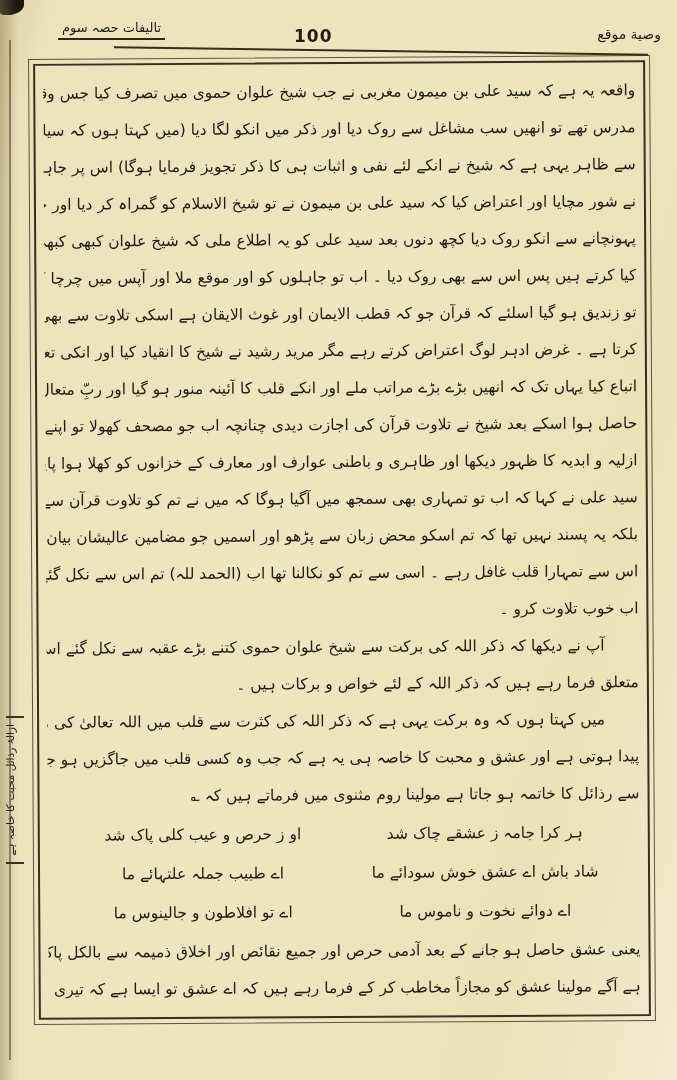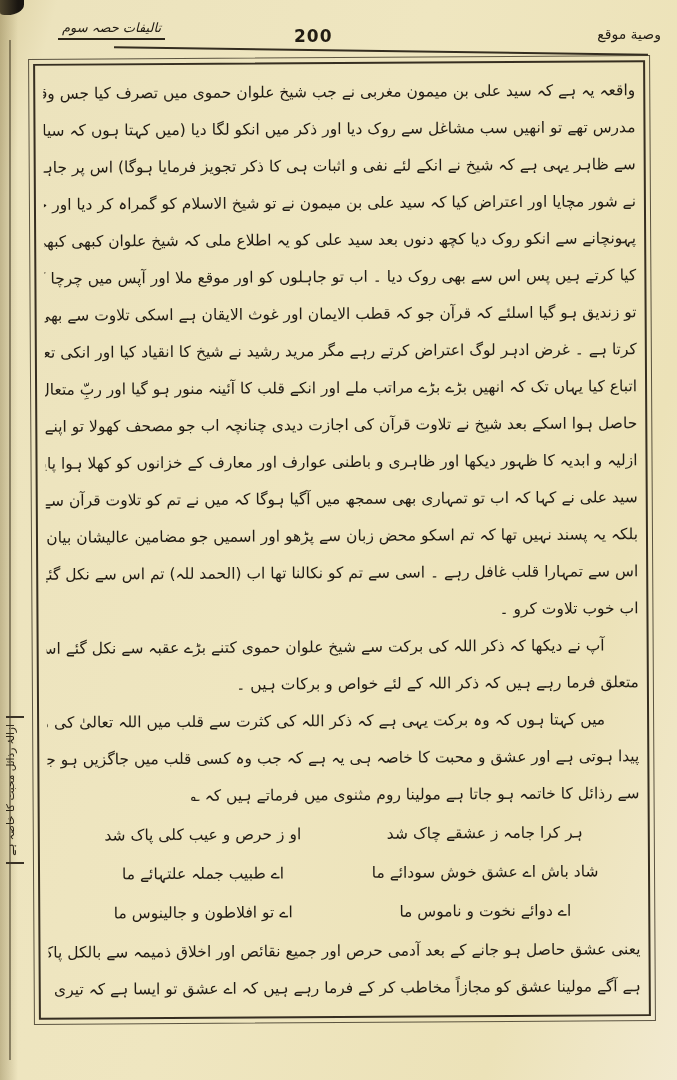--- a/index.html
+++ b/index.html
@@ -12,21 +12,21 @@
     color:#221c13;
     overflow:hidden;
   }
   
   .corner-blotch{position:absolute;left:0;top:0;width:24px;height:15px;background:#191510;border-radius:0 0 70% 18%;}
   .gutter{position:absolute;left:0;top:0;width:18px;height:100%;
           background:linear-gradient(to right,rgba(140,125,80,.45),rgba(140,125,80,0));}
   .gutter-line{position:absolute;left:9px;top:40px;width:2px;height:1020px;background:rgba(70,60,38,.55);}
   
   .series{position:absolute;left:58px;top:20px;font-size:13px;direction:rtl;
-          border-bottom:2px solid #2c2519;padding:0 4px 3px;font-style:italic;}
+          border-bottom:2px solid #2c2519;padding:0 4px 3px;}
   .pagenum{position:absolute;left:294px;top:26px;font-size:17px;font-weight:bold;letter-spacing:1px;}
   .runtitle{position:absolute;right:16px;top:26px;font-size:14px;direction:rtl;}
   .header-rule{position:absolute;left:114px;top:50px;width:534px;height:2px;background:#342d20;transform:rotate(0.8deg);}
   
   .margin-tick{position:absolute;left:6px;top:716px;width:18px;height:2px;background:#3a3226;}
   .margin-tick2{position:absolute;left:6px;top:862px;width:18px;height:2px;background:#3a3226;}
   .margin-note{position:absolute;left:-57px;top:781px;width:140px;height:18px;
                transform:rotate(-90deg);font-size:10.5px;text-align:center;direction:rtl;
                white-space:nowrap;color:#2a2316;}
   
@@ -45,21 +45,21 @@
 </head>
 <body>
 
 <div class="page">
 
   <div class="corner-blotch"></div>
   <div class="gutter"></div>
   <div class="gutter-line"></div>
 
   <div class="series">تالیفات حصہ سوم</div>
-  <div class="pagenum">200</div>
+  <div class="pagenum">100</div>
   <div class="runtitle">وصیة موقع</div>
   <div class="header-rule"></div>
 
   <div class="margin-tick"></div>
   <div class="margin-tick2"></div>
   <div class="margin-note">ازالۂ رذائل محبت کا خاصہ ہے</div>
 
   <div class="frame">
     <div class="text" dir="rtl">
       <div class="line">واقعہ یہ ہے کہ سید علی بن میمون مغربی نے جب شیخ علوان حموی میں تصرف کیا جس وقت کہ وہ مفتی اور</div>

